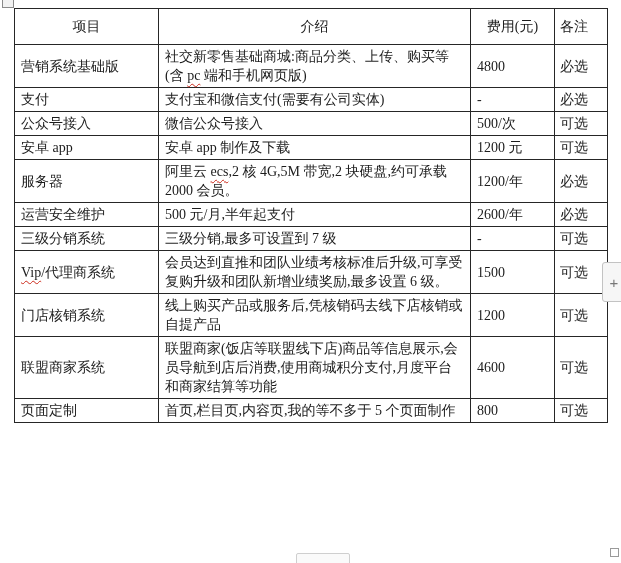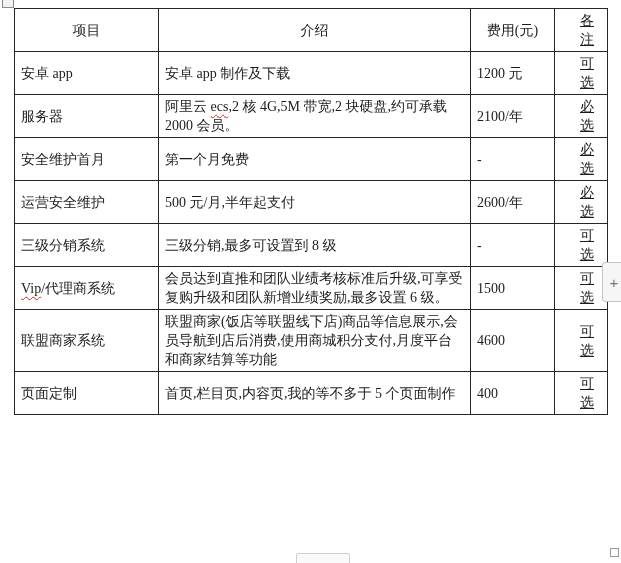--- a/index.html
+++ b/index.html
@@ -10,21 +10,21 @@
   
   .move-handle{position:absolute;left:2px;top:-3px;width:10px;height:9px;
       border:1px solid #8a8a8a;background:#f2f2f2;}
 
   table{position:absolute;left:14px;top:8px;width:593px;
       border-collapse:collapse;table-layout:fixed;}
   th,td{border:1px solid #262626;padding:2px 6px;font-size:14px;
       line-height:19px;font-weight:normal;text-align:left;
       vertical-align:middle;word-break:break-word;}
   th{padding:8px 6px;text-align:center;}
-  td.note,th.note{text-align:right;padding:2px 13px;text-decoration:underline;}
+  td.note,th.note{text-align:left;padding:2px 5px;}
   .sp{text-decoration:underline;text-decoration-style:wavy;
       text-decoration-color:#cc2b1d;text-decoration-thickness:1px;
       text-underline-offset:3px;}
 
   
   .insert-right{position:absolute;left:602px;top:262px;width:22px;height:38px;
       background:#f6f6f6;border:1px solid #c3c3c3;border-radius:3px;
       display:flex;align-items:center;justify-content:center;
       font-family:"Liberation Sans",sans-serif;font-size:15px;color:#777;}
   
@@ -53,65 +53,83 @@
     <thead>
       <tr>
         <th>项目</th>
         <th>介绍</th>
         <th>费用(元)</th>
         <th class="note">各注</th>
       </tr>
     </thead>
     <tbody id="tbody">
         <tr>
+          <td>营销系统基础版</td>
+          <td>社交新零售基础商城:商品分类、上传、购买等(含 <span class="sp">pc</span> 端和手机网页版)</td>
+          <td>4800</td>
+          <td class="note">必选</td>
+        </tr>
+        <tr>
+          <td>支付</td>
+          <td>支付宝和微信支付(需要有公司实体)</td>
+          <td>-</td>
+          <td class="note">必选</td>
+        </tr>
+        <tr>
+          <td>公众号接入</td>
+          <td>微信公众号接入</td>
+          <td>500/次</td>
+          <td class="note">可选</td>
+        </tr>
+        <tr>
           <td>安卓 app</td>
           <td>安卓 app 制作及下载</td>
           <td>1200 元</td>
           <td class="note">可选</td>
         </tr>
         <tr>
           <td>服务器</td>
           <td>阿里云 <span class="sp">ecs</span>,2 核 4G,5M 带宽,2 块硬盘,约可承载 2000 会员。</td>
-          <td>2100/年</td>
-          <td class="note">必选</td>
-        </tr>
-        <tr>
-          <td>安全维护首月</td>
-          <td>第一个月免费</td>
-          <td>-</td>
+          <td>1200/年</td>
           <td class="note">必选</td>
         </tr>
         <tr>
           <td>运营安全维护</td>
           <td>500 元/月,半年起支付</td>
           <td>2600/年</td>
           <td class="note">必选</td>
         </tr>
         <tr>
           <td>三级分销系统</td>
-          <td>三级分销,最多可设置到 8 级</td>
+          <td>三级分销,最多可设置到 7 级</td>
           <td>-</td>
           <td class="note">可选</td>
         </tr>
         <tr>
           <td><span class="sp">Vip</span>/代理商系统</td>
           <td>会员达到直推和团队业绩考核标准后升级,可享受复购升级和团队新增业绩奖励,最多设置 6 级。</td>
           <td>1500</td>
+          <td class="note">可选</td>
+        </tr>
+        <tr>
+          <td>门店核销系统</td>
+          <td>线上购买产品或服务后,凭核销码去线下店核销或自提产品</td>
+          <td>1200</td>
           <td class="note">可选</td>
         </tr>
         <tr>
           <td>联盟商家系统</td>
           <td>联盟商家(饭店等联盟线下店)商品等信息展示,会员导航到店后消费,使用商城积分支付,月度平台和商家结算等功能</td>
           <td>4600</td>
           <td class="note">可选</td>
         </tr>
         <tr>
           <td>页面定制</td>
           <td>首页,栏目页,内容页,我的等不多于 5 个页面制作</td>
-          <td>400</td>
+          <td>800</td>
           <td class="note">可选</td>
         </tr>
       </tbody>
   </table>
 
   <div class="insert-right">
     <span>+</span>
   </div>
 
   <div class="insert-bottom">

